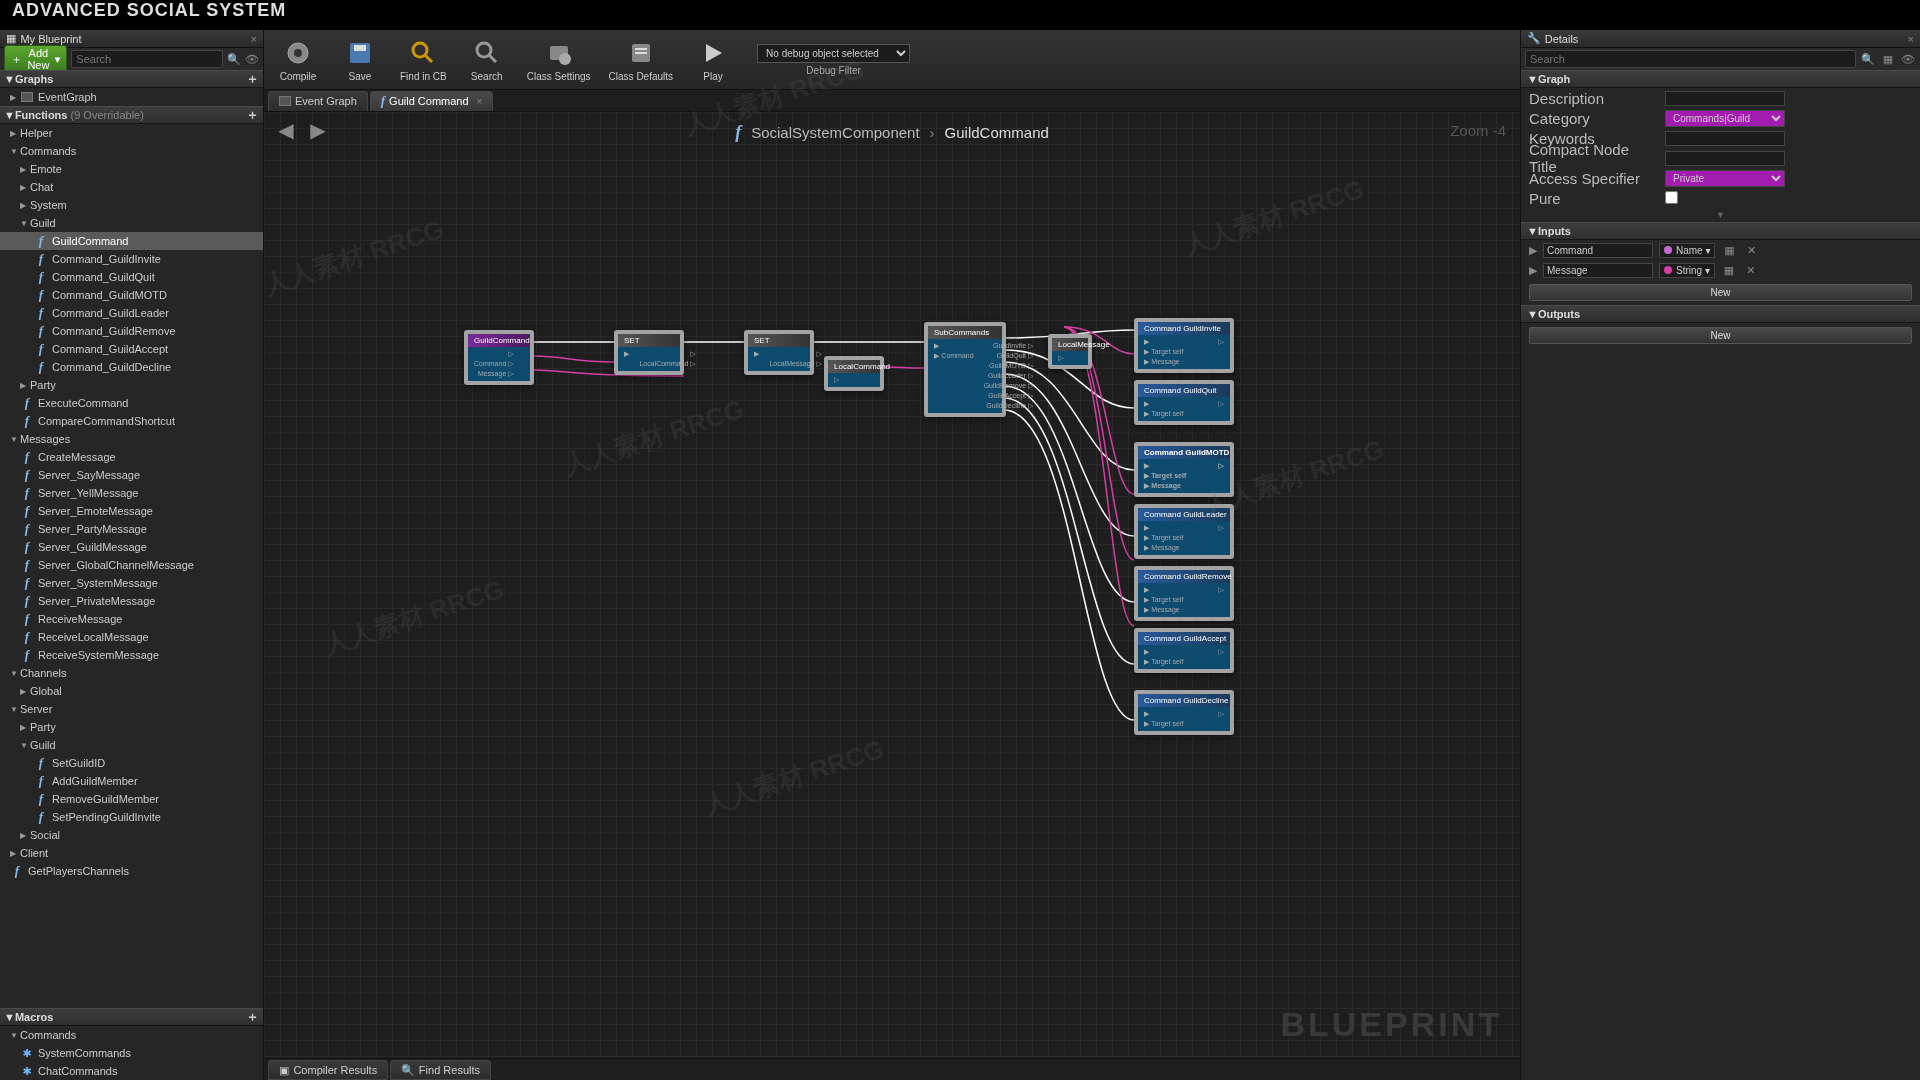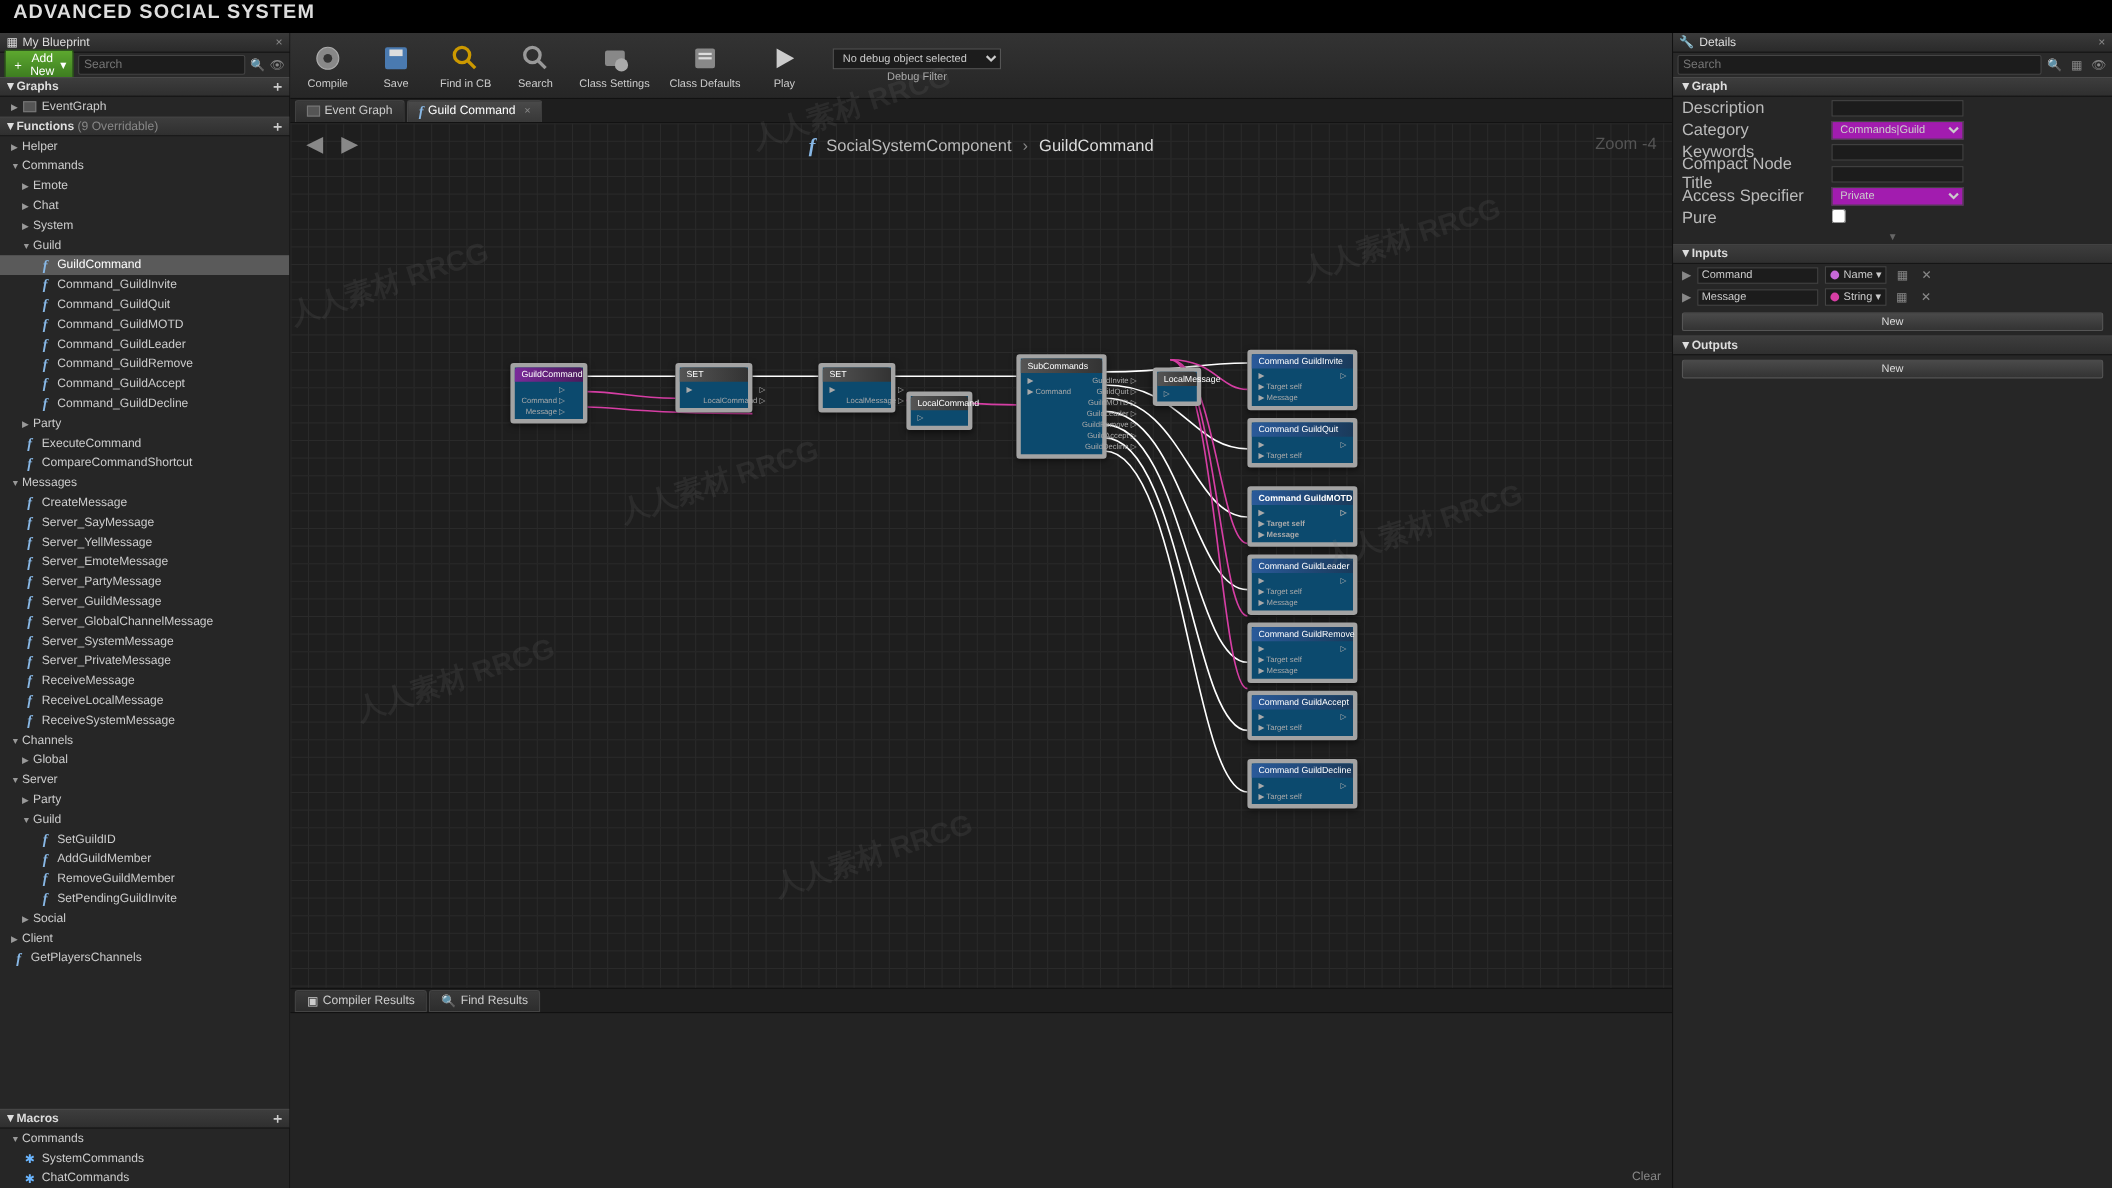--- a/index.html
+++ b/index.html
@@ -320,20 +320,21 @@
         <div>◀</div>
         <div>▶</div>
       </div>
       <div class="breadcrumb">
         <span class="fn">f</span>
         <span>SocialSystemComponent</span>
         <span class="sep">›</span>
         <span style="color:#ddd">GuildCommand</span>
       </div>
       <div class="zoom-ind">Zoom -4</div>
+      <div class="bp-water">BLUEPRINT</div>
 
       <svg class="wires" width="1256" height="700">
         <path d="M 270 230 C 310 230 320 230 350 230" stroke="#fff" stroke-width="1.5" fill="none"></path>
         <path d="M 270 244 C 300 244 310 250 350 250" stroke="#d63ea4" stroke-width="1.5" fill="none"></path>
         <path d="M 270 258 C 300 258 310 264 420 264" stroke="#d63ea4" stroke-width="1.5" fill="none"></path>
         <path d="M 420 230 C 450 230 455 230 480 230" stroke="#fff" stroke-width="1.5" fill="none"></path>
         <path d="M 548 230 C 600 230 620 230 660 230" stroke="#fff" stroke-width="1.5" fill="none"></path>
         <path d="M 560 252 C 600 252 620 256 660 256" stroke="#d63ea4" stroke-width="1.5" fill="none"></path>
         <path d="M 740 226 C 810 226 820 218 870 218" stroke="#fff" stroke-width="1.5" fill="none"></path>
         <path d="M 740 238 C 810 238 820 296 870 296" stroke="#fff" stroke-width="1.5" fill="none"></path>
@@ -511,23 +512,20 @@
     <div class="bottom-tabs">
       <div class="btab">
           <span>▣</span>
           <span>Compiler Results</span>
         </div>
       <div class="btab">
           <span>🔍</span>
           <span>Find Results</span>
         </div>
     </div>
-    <div class="bottom-panel">
-      <span class="clear">Clear</span>
-    </div>
   </div>
 
   <div class="right-panel">
     <div class="panel-tab">
       <span>🔧</span>
       <span>Details</span>
       <span class="close">×</span>
     </div>
     <div class="det-search">
       <input class="search-box" placeholder="Search" style="">

